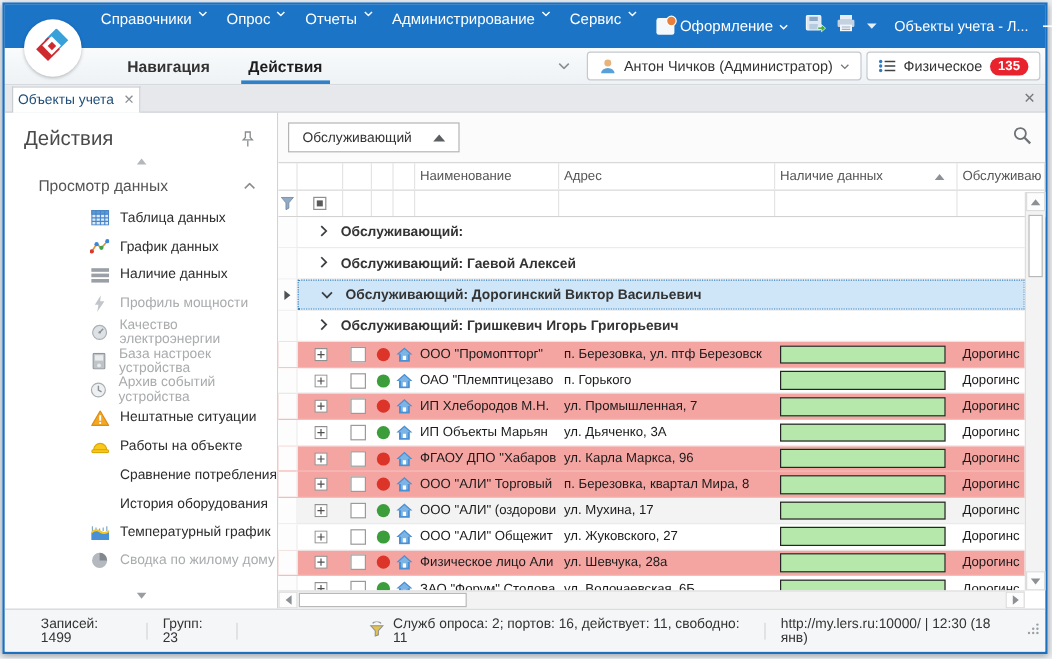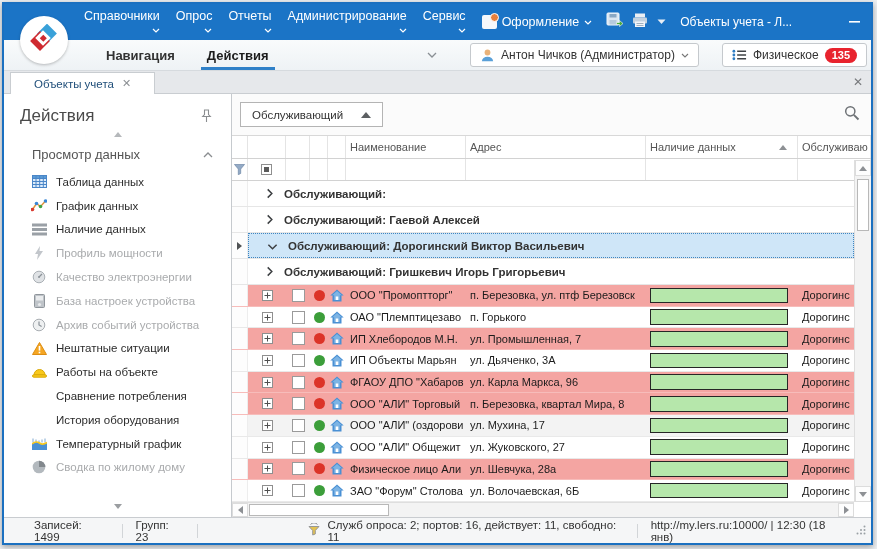--- a/index.html
+++ b/index.html
@@ -7,61 +7,61 @@
   body { background:#eceff2; font-family:"Liberation Sans", sans-serif; position:relative; overflow:hidden;
          -webkit-font-smoothing:antialiased; }
   .window { position:absolute; left:2px; top:2px; width:871px; height:543px; background:#fff;
             border:2px solid #1b70c0; box-shadow:0 2px 6px rgba(0,0,0,.35); display:flex; flex-direction:column; }
 
   
   .titlebar { height:36px; background:#1b74c6; display:flex; align-items:center; color:#fff; flex:0 0 auto; position:relative; }
   .logo { position:absolute; left:16px; top:12px; width:48px; height:48px; border-radius:50%; background:#fff;
           z-index:20; box-shadow:0 1px 3px rgba(0,0,0,.25); display:flex; align-items:center; justify-content:center; }
   .menu-strip { display:flex; align-items:center; margin-left:72px; }
-  .menu-item { display:flex; align-items:flex-end; gap:5px; font-size:12.5px; padding:0 8px; height:26px; cursor:default;flex-direction:column; }
+  .menu-item { display:flex; align-items:flex-start; gap:5px; font-size:12.5px; padding:0 8px; height:26px; cursor:default; }
   .chev-dn { width:8px; height:5px; }
   .theme-menu { display:flex; align-items:center; gap:5px; font-size:12.5px; padding:0 8px; height:26px; }
   .theme-ico { width:15px; height:14px; background:#f5f8fb; border-radius:2px; position:relative; }
   .theme-ico::after { content:""; position:absolute; right:-2px; top:-2px; width:7px; height:7px; border-radius:50%; background:#e8803c; border:1px solid #fff; }
   .qat { display:flex; align-items:center; gap:8px; margin-left:6px; }
   .win-title { font-size:12px; margin-left:14px; white-space:nowrap; }
   .win-controls { margin-left:auto; display:flex; align-items:center; }
   .win-btn { width:34px; height:26px; display:flex; align-items:center; justify-content:center; }
 
   
   .ribbonrow { height:31px; background:linear-gradient(#f9fbfc,#eef2f5); border-bottom:1px solid #d6dade;
                display:flex; align-items:center; flex:0 0 auto; }
   .rtabs { display:flex; margin-left:86px; height:100%; align-items:stretch;font-weight:bold; }
   .rtab { padding:0 16px; font-size:13px; color:#333; display:flex; align-items:center; position:relative; }
   .rtab.active { color:#1d1d1d; }
   .rtab.active::after { content:""; position:absolute; left:10px; right:10px; bottom:0; height:3px; background:#2f80c8; }
-  .ribbon-right { margin-left:auto; display:flex; align-items:center; gap:23px; margin-right:4px; }
+  .ribbon-right { margin-left:auto; display:flex; align-items:center; gap:4px; margin-right:4px; }
   .ribbon-collapse { color:#8a8f94; margin-right:10px; }
   .pill-btn { height:24px; background:#fff; border:1px solid #c5c9cd; border-radius:3px; display:flex; align-items:center;
               gap:6px; padding:0 9px; font-size:12px; color:#333; }
   .badge { background:#e8232e; color:#fff; border-radius:9px; font-size:11px; font-weight:bold; padding:1.5px 7px; }
 
   
   .doctabs { height:23px; background:#e6e8eb; display:flex; align-items:flex-end; flex:0 0 auto; position:relative; border-bottom:1px solid #c9cdd1;}
   .doctab { height:22px; background:#fff; border:1px solid #c9cdd1; border-bottom:none; margin-left:6px; display:flex;
-            align-items:center; gap:8px; padding:0 23px; font-size:11.5px; color:#1f4e79; position:relative; top:1px; }
+            align-items:center; gap:8px; padding:0 4px; font-size:11.5px; color:#1f4e79; position:relative; top:1px; }
   .doctab .x { color:#8b8f93; font-size:11px; }
   .doctabs-close { position:absolute; right:8px; top:4px; color:#77797c; font-size:12px; }
 
   
   .main { flex:1 1 auto; display:flex; min-height:0; }
   .sidebar { width:228px; flex:0 0 auto; border-right:1px solid #c6cace; background:#fff; position:relative; overflow:hidden; }
   .sb-title { font-size:17px; color:#4a4a4a; padding:12px 16px 0 16px; display:flex; align-items:center; }
   .pin { margin-left:auto; margin-right:2px; }
   .sb-up, .sb-down { display:flex; justify-content:center; padding:6px 0; }
   .tri-up { width:0; height:0; border-left:4px solid transparent; border-right:4px solid transparent; border-bottom:5px solid #b5b8bb; }
   .tri-down { width:0; height:0; border-left:4px solid transparent; border-right:4px solid transparent; border-top:5px solid #9b9ea1; }
   .sb-section { font-size:13px; color:#555; padding:4px 16px 8px 28px; display:flex; align-items:center; }
   .sb-section svg { margin-left:auto; margin-right:2px; }
-  .sb-item { height:23.8px; display:flex; align-items:center; gap:9px; padding-left:27px; font-size:11.5px; color:#2c2c2c; }
+  .sb-item { height:23.8px; display:flex; align-items:center; gap:9px; padding-left:27px; font-size:11.5px; color:#2c2c2c;margin-left:44px; }
   .sb-item.disabled { color:#a9abad; }
   .sb-icon { width:16px; display:flex; justify-content:center; }
   .sb-down { position:absolute; bottom:2px; left:0; right:0; }
 
   
   .gridarea { flex:1 1 auto; display:flex; flex-direction:column; min-width:0; position:relative; background:#fff; }
   .grid-toolbar { height:42px; background:#fbfbfb; border-bottom:1px solid #d8d8d8; position:relative; flex:0 0 auto; }
   .group-chip { position:absolute; left:8px; top:8px; height:25px; background:#fff; border:1px solid #b4b4b4;
                 display:flex; align-items:center; padding:0 11px; font-size:11.5px; color:#333; gap:18px; }
   .chip-tri { width:0; height:0; border-left:5px solid transparent; border-right:5px solid transparent; border-bottom:6px solid #5c5f62; }
@@ -103,21 +103,21 @@
   .vs-btn { height:16px; display:flex; align-items:center; justify-content:center; background:#fdfdfd; border:1px solid #dcdcdc; }
   .vs-thumb { position:absolute; top:19px; left:2px; right:2px; height:52px; background:#fff; border:1px solid #b8b8b8; }
   .vs-down { position:absolute; bottom:0; left:0; right:0; }
   .hscroll { height:15px; flex:0 0 auto; background:#f3f3f3; border-top:1px solid #dedede; position:relative; margin-right:17px; }
   .hs-btn { position:absolute; top:0; bottom:0; width:16px; display:flex; align-items:center; justify-content:center; background:#fdfdfd; border:1px solid #dcdcdc; }
   .hs-thumb { position:absolute; top:1px; bottom:1px; left:17px; width:140px; background:#fff; border:1px solid #b8b8b8; }
   .tri-l { width:0;height:0;border-top:4px solid transparent;border-bottom:4px solid transparent;border-right:5px solid #8d9094; }
   .tri-r { width:0;height:0;border-top:4px solid transparent;border-bottom:4px solid transparent;border-left:5px solid #8d9094; }
 
   
-  .statusbar { height:26px; flex:0 0 auto; background:#f5f6f7; border-top:1px solid #c9ccd0; display:flex; align-items:center;
+  .statusbar { height:36px; flex:0 0 auto; background:#f5f6f7; border-top:1px solid #c9ccd0; display:flex; align-items:center;
                font-size:11.5px; color:#333; }
   .sb-sep { width:1px; height:14px; background:#d2d5d8; margin:0 13px; }
   .grip { margin-left:10px; margin-right:5px; }
 </style>
 </head>
 <body>
 
 <div class="window">
 
   <div class="titlebar">

